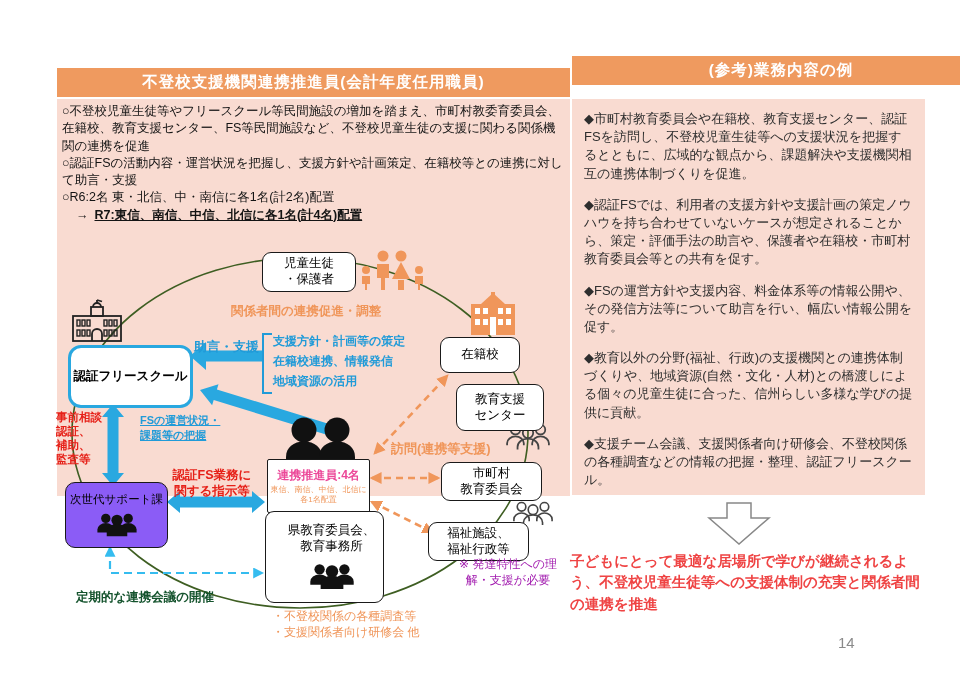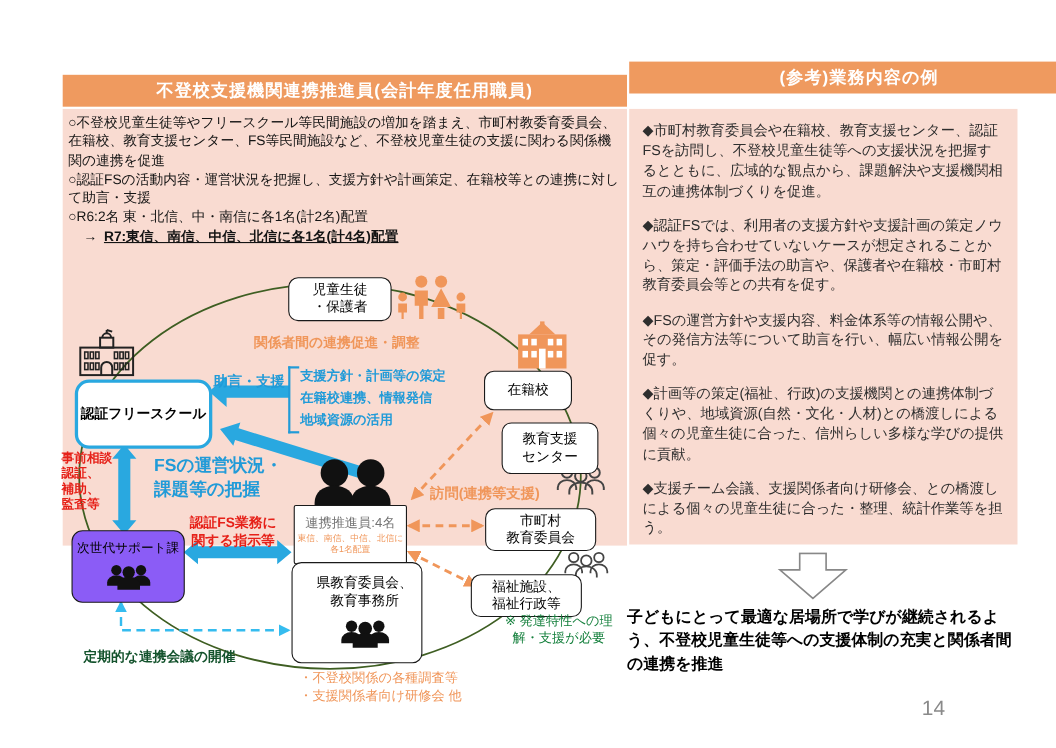--- a/index.html
+++ b/index.html
@@ -21,41 +21,41 @@
   .bullets{left:62px;top:103px;width:501px;font-size:12.5px;line-height:1.38;color:#141414;}
   .bullets p{margin:0;}
   .r7line{margin:0;padding-left:14px;}
   .r7line .arrow{font-weight:bold;margin-right:6px;}
   .r7line .under{font-weight:bold;text-decoration:underline;}
 
   .biz-text{left:584px;top:110px;width:330px;font-size:13px;line-height:1.4;color:#2e2e2e;}
   .biz-text p{margin:0 0 13px 0;}
 
   .conclusion{left:570px;top:551px;width:357px;font-size:14.5px;font-weight:bold;
-              color:#000000;line-height:1.48;}
-  .pagenum{left:838px;top:634px;font-size:19px;color:#8a8a8a;}
+              color:#ef4444;line-height:1.48;}
+  .pagenum{left:838px;top:634px;font-size:15px;color:#8a8a8a;}
 
   
   .box{position:absolute;background:#fff;border:1.5px solid #1a1a1a;border-radius:9px;
        display:flex;flex-direction:column;align-items:center;justify-content:center;
        text-align:center;font-size:12.5px;line-height:1.25;color:#000;z-index:3;}
   .box-fs{border:3.5px solid #29A8E0;border-radius:13px;font-weight:bold;font-size:12.5px;}
   .box-jisedai{background:#8b5cf6;border-radius:10px;font-size:11.5px;gap:3px;}
   .box-suishinin{border-radius:2px;border-width:1.2px;gap:2px;}
-  .box-suishinin .t1{color:#737373;font-weight:normal;font-size:12px;}
+  .box-suishinin .t1{color:#ec4899;font-weight:bold;font-size:12px;}
   .box-suishinin .t2{color:#F0965A;font-size:8px;line-height:1.25;}
   .box-kenkyoi{gap:5px;padding-left:14px;}
 
   
   .lbl{position:absolute;z-index:4;font-weight:bold;}
   .lbl-orange{color:#F0965A;}
   .lbl-blue{color:#219BD8;}
   .lbl-red{color:#E62119;}
   .lbl-cyan{color:#14532d;}
-  .lbl-black{color:#15803d;font-weight:normal;}
+  .lbl-black{color:#a21caf;font-weight:normal;}
 
   .bracket{position:absolute;left:262px;top:333px;width:8px;height:57px;
            border-left:2.5px solid #219BD8;border-top:2.5px solid #219BD8;
            border-bottom:2.5px solid #219BD8;z-index:4;}
 
   svg{display:block;}
   .diagram-svg{position:absolute;left:57px;top:230px;z-index:1;}
   .icon-abs{position:absolute;z-index:2;}
 </style>
 </head>
@@ -233,21 +233,21 @@
 
   <div class="lbl lbl-blue" style="left:194px;top:338px;font-size:13px;">助言・支援</div>
 
   <div class="bracket"></div>
   <div class="lbl lbl-blue" style="left:273px;top:331px;font-size:12px;line-height:20px;">
     <div>支援方針・計画等の策定</div>
     <div>在籍校連携、情報発信</div>
     <div>地域資源の活用</div>
   </div>
 
-  <div class="lbl lbl-blue preline" style="left:140px;top:413px;font-size:16px;line-height:1.35;">FSの運営状況・
+  <div class="lbl lbl-blue preline" style="left:140px;top:413px;font-size:11px;line-height:1.35;text-decoration:underline;">FSの運営状況・
 課題等の把握</div>
 
   <div class="lbl lbl-red preline" style="left:56px;top:410px;font-size:11.5px;line-height:1.22;">事前相談
 認証、
 補助、
 監査等</div>
 
   <div class="lbl lbl-red preline" style="left:166px;top:468px;width:92px;font-size:12.5px;line-height:1.25;text-align:center;">認証FS業務に
 関する指示等</div>
 
@@ -258,22 +258,22 @@
 
   <div class="lbl lbl-orange preline" style="left:272px;top:608px;font-size:12px;line-height:1.35;font-weight:normal;">・不登校関係の各種調査等
 ・支援関係者向け研修会 他</div>
 
   <div class="lbl lbl-cyan" style="left:76px;top:589px;font-size:12.5px;">定期的な連携会議の開催</div>
 
   <div class="abs biz-text">
     <p>◆市町村教育委員会や在籍校、教育支援センター、認証FSを訪問し、不登校児童生徒等への支援状況を把握するとともに、広域的な観点から、課題解決や支援機関相互の連携体制づくりを促進。</p>
     <p>◆認証FSでは、利用者の支援方針や支援計画の策定ノウハウを持ち合わせていないケースが想定されることから、策定・評価手法の助言や、保護者や在籍校・市町村教育委員会等との共有を促す。</p>
     <p>◆FSの運営方針や支援内容、料金体系等の情報公開や、その発信方法等について助言を行い、幅広い情報公開を促す。</p>
-    <p>◆計画等の策定(福祉、行政)の支援機関との連携体制づくりや、地域資源(自然・文化・人材)との橋渡しによる個々の児童生徒に合った、信州らしい多様な学びの提供に貢献。</p>
-    <p>◆支援チーム会議、支援関係者向け研修会、との橋渡しによる個々の児童生徒に合った・整理、統計作業等を担う。</p>
+    <p>◆教育以外の分野(福祉、行政)の支援機関との連携体制づくりや、地域資源(自然・文化・人材)との橋渡しによる個々の児童生徒に合った、信州らしい多様な学びの提供に貢献。</p>
+    <p>◆支援チーム会議、支援関係者向け研修会、不登校関係の各種調査などの情報の把握・整理、認証フリースクール。</p>
   </div>
 
   <svg class="abs" style="left:699px;top:502px;" width="80" height="44" viewBox="0 0 80 44">
     <polygon points="28,1 52,1 52,16 70,16 40,42 10,16 28,16" fill="#ffffff" stroke="#888" stroke-width="1.5"></polygon>
   </svg>
 
   <div class="abs conclusion"> 子どもにとって最適な居場所で学びが継続されるよう、不登校児童生徒等への支援体制の充実と関係者間の連携を推進</div>
 
   <div class="abs pagenum">14</div>
 

